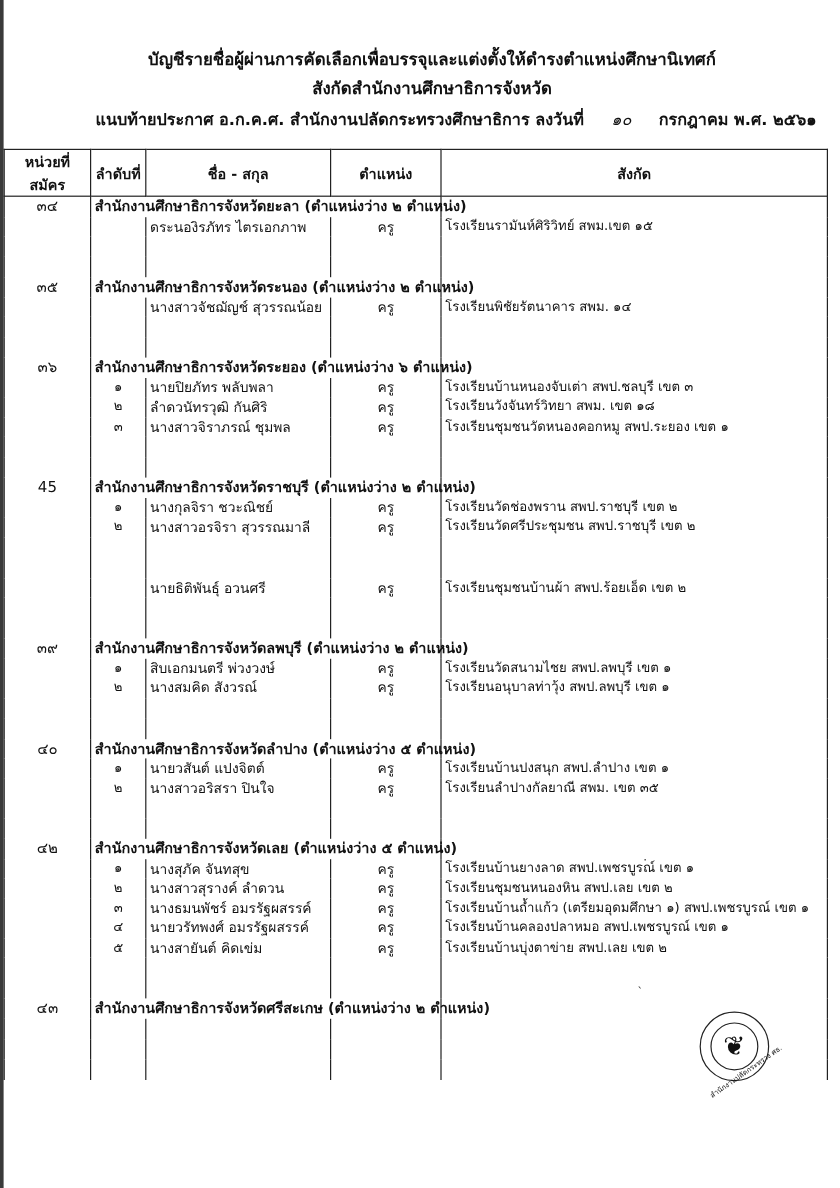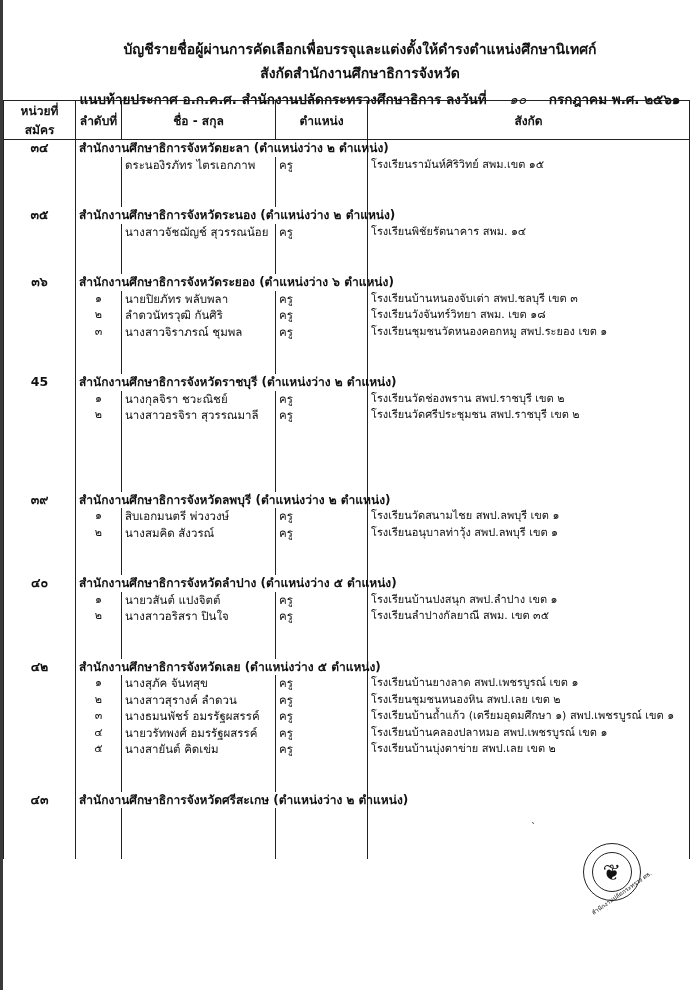--- a/index.html
+++ b/index.html
@@ -14,42 +14,42 @@
     .title {
       position: absolute; left: 0; width: 700px; text-align: center;
       font-weight: bold; font-size: 14px; white-space: nowrap;
     }
     .t1 { top: 38px; left: 10px; }
     .t2 { top: 62px; left: 10px; }
     .t3 { top: 88px; left: 30px; font-size: 13.5px; }
     .t3 .hand { font-style: italic; font-weight: normal; font-family: "DejaVu Serif", serif; margin: 0 18px; }
 
     table.grid {
-      position: absolute; left: 3px; top: 100px; width: 686px;
+      position: absolute; left: 3px; top: 124px; width: 686px;
       border-collapse: collapse; table-layout: fixed;
       font-size: 11.5px;
     }
     table.grid col.c1 { width: 72px; }
     table.grid col.c2 { width: 46px; }
     table.grid col.c3 { width: 154px; }
     table.grid col.c4 { width: 92px; }
     table.grid col.c5 { width: 322px; }
     table.grid th {
       border: 1px solid #222; font-weight: bold; font-size: 12px;
       height: 21px; padding: 0 2px; text-align: center;
     }
     table.grid td {
       border-left: 1.5px solid #222; border-right: 1.5px solid #222;
       height: 16.5px; padding: 0 3px; white-space: nowrap; vertical-align: middle;
       line-height: 16px;
     }
-    td.unit { text-align: center; font-weight: bold; font-size: 12.5px; }
+    td.unit { text-align: center; font-weight: normal; font-size: 12.5px; }
     td.office { font-weight: bold; font-size: 12px; }
     td.seq { text-align: center; font-size: 11px; }
-    td.pos { text-align: left; }
+    td.pos { text-align: center; }
     td.aff { font-size: 11px; }
     tr.gap td { height: 17px; }
     
     td.span-office { border-right: none !important; }
 
     .seal {
       position: absolute; left: 583px; top: 843px; width: 56px; height: 56px;
       border: 1.5px solid #222; border-radius: 50%;
     }
     .seal .inner {
@@ -213,20 +213,27 @@
         <td></td>
         <td></td>
       </tr>
       <tr class="gap">
         <td></td>
         <td></td>
         <td></td>
         <td></td>
         <td></td>
       </tr>
+      <tr>
+        <td></td>
+        <td class="seq"></td>
+        <td class="name">นายธิติพันธุ์  อวนศรี</td>
+        <td class="pos">ครู</td>
+        <td class="aff">โรงเรียนชุมชนบ้านผ้า สพป.ร้อยเอ็ด เขต ๒</td>
+      </tr>
       <tr class="gap">
         <td></td>
         <td></td>
         <td></td>
         <td></td>
         <td></td>
       </tr>
       <tr class="gap">
         <td></td>
         <td></td>

